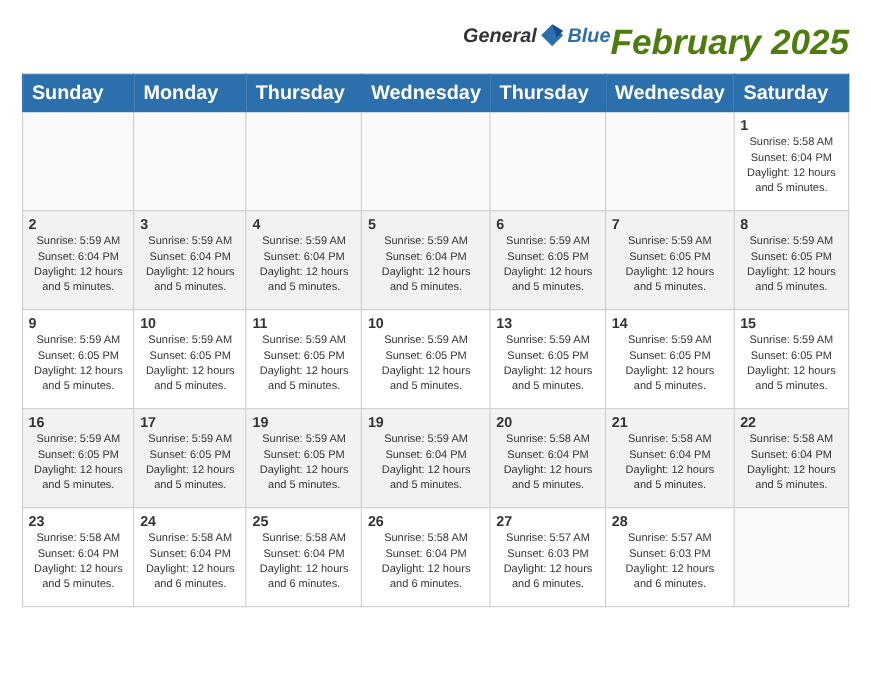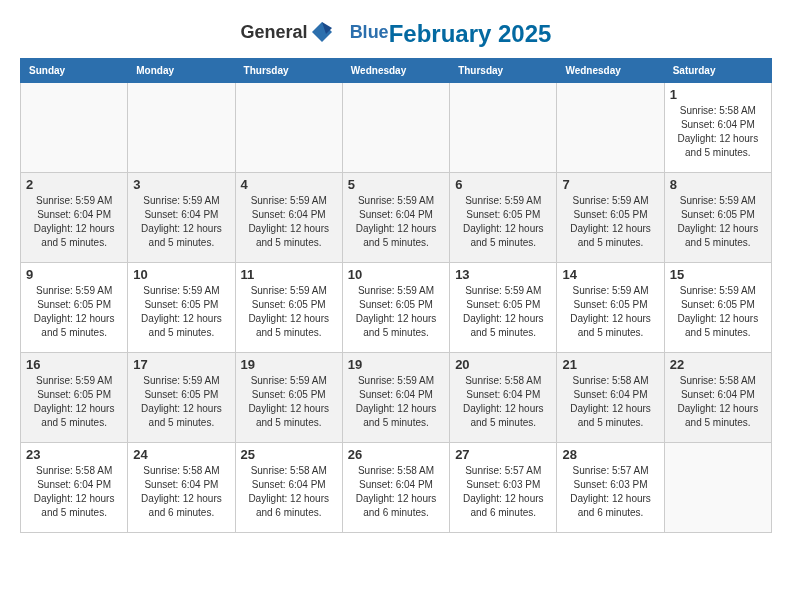--- a/index.html
+++ b/index.html
@@ -5,23 +5,24 @@
     * { box-sizing: border-box; margin: 0; padding: 0; }
     body {
       font-family: Arial, sans-serif;
       background: #fff;
       width: 792px;
       min-height: 612px;
       padding: 20px;
     }
     .header {
       display: flex;
-      justify-content: center;
+      justify-content: flex-end;
       align-items: flex-start;
       margin-bottom: 10px;
+      font-style: italic;
     }
     .logo {
       display: flex;
       align-items: center;
     }
     .logo-text-general {
       font-size: 18px;
       font-weight: bold;
       color: #333;
     }
@@ -32,37 +33,37 @@
     }
     .logo-icon {
       width: 24px;
       height: 24px;
       margin-left: 2px;
     }
     .title-section {
       text-align: right;
     }
     .month-title {
-      font-size: 24px;
-      font-weight: bold;
-      color: #0369a1;
+      font-size: 32px;
+      font-weight: bold;
+      color: #4d7c0f;
     }
     .location {
       font-size: 16px;
       color: #555;
     }
     .calendar {
       width: 100%;
       border-collapse: collapse;
       border: 1px solid #ccc;
     }
     .calendar th {
       background-color: #2c6fad;
       color: #fff;
-      font-size: 10px;
+      font-size: 18px;
       font-weight: bold;
       padding: 6px 8px;
       text-align: left;
       border: 1px solid #2c6fad;
     }
     .calendar td {
       width: 107px;
       vertical-align: top;
       padding: 4px 5px;
       border: 1px solid #ccc;
@@ -93,21 +94,21 @@
 
 <div class="header">
   <div class="logo">
     <div style="display:flex;align-items:center;">
       <span class="logo-text-general">General</span>
       <svg class="logo-icon" viewBox="0 0 24 24">
         <polygon points="12,2 22,12 12,22 2,12" fill="#2c6fad"></polygon>
         <polygon points="12,2 22,8 16,14" fill="#1a4a8a"></polygon>
       </svg>
     </div>
-    <span class="logo-text-blue" style="margin-left:16px;">Blue</span>
+    <span class="logo-text-blue" style="margin-left:2px;">Blue</span>
   </div>
   <div class="title-section">
     <div class="month-title">February 2025</div>
   </div>
 </div>
 
 <table class="calendar">
   <thead>
     <tr>
     <th>Sunday</th>

